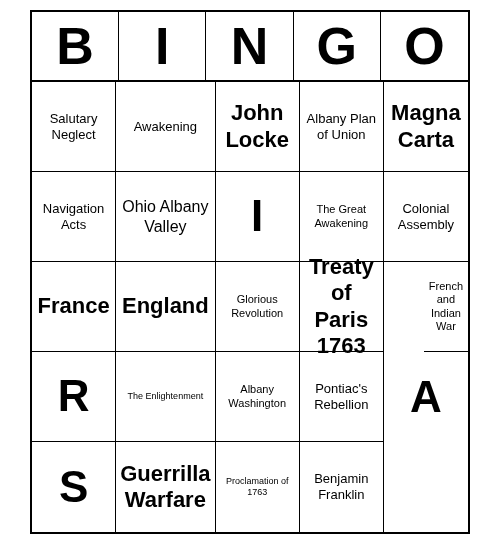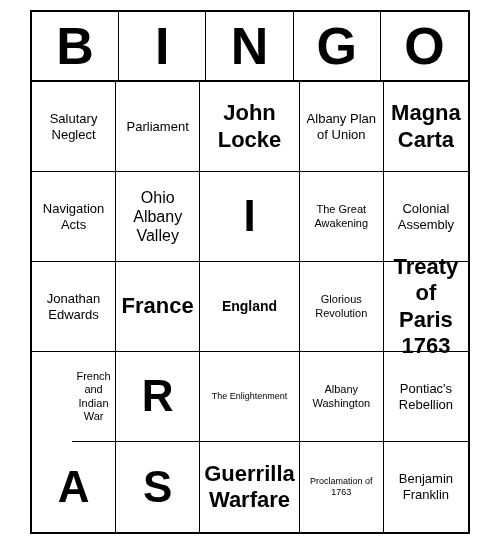--- a/index.html
+++ b/index.html
@@ -59,32 +59,31 @@
 <div class="bingo-card">
   <div class="bingo-header">
   <div class="bingo-header-cell">B</div>
       <div class="bingo-header-cell">I</div>
       <div class="bingo-header-cell">N</div>
       <div class="bingo-header-cell">G</div>
       <div class="bingo-header-cell">O</div>
     </div>
   <div class="bingo-grid">
   <div class="bingo-cell" style="font-size: 13px; font-weight: normal;">Salutary Neglect</div>
-      <div class="bingo-cell" style="font-size: 13px; font-weight: normal;">Parliament</div>
+      <div class="bingo-cell" style="font-size: 13px; font-weight: normal;">Awakening</div>
       <div class="bingo-cell" style="font-size: 22px; font-weight: bold;">John Locke</div>
       <div class="bingo-cell" style="font-size: 13px; font-weight: normal;">Albany Plan of Union</div>
       <div class="bingo-cell" style="font-size: 22px; font-weight: bold;">Magna Carta</div>
       <div class="bingo-cell" style="font-size: 13px; font-weight: normal;">Navigation Acts</div>
       <div class="bingo-cell" style="font-size: 16px; font-weight: normal;">Ohio Albany Valley</div>
       <div class="bingo-cell" style="font-size: 44px; font-weight: bold;">I</div>
       <div class="bingo-cell" style="font-size: 11px; font-weight: normal;">The Great Awakening</div>
       <div class="bingo-cell" style="font-size: 13px; font-weight: normal;">Colonial Assembly</div>
-      <div class="bingo-cell" style="font-size: 13px; font-weight: normal;">Jonathan Edwards</div>
       <div class="bingo-cell" style="font-size: 22px; font-weight: bold;">France</div>
-      <div class="bingo-cell" style="font-size: 14px; font-weight: bold;">England</div>
+      <div class="bingo-cell" style="font-size: 22px; font-weight: bold;">England</div>
       <div class="bingo-cell" style="font-size: 11px; font-weight: normal;">Glorious Revolution</div>
       <div class="bingo-cell" style="font-size: 22px; font-weight: bold;">Treaty of Paris 1763</div>
       <div class="bingo-cell" style="font-size: 11px; font-weight: normal; margin-left: 40px;">French and Indian War</div>
       <div class="bingo-cell" style="font-size: 44px; font-weight: bold;">R</div>
       <div class="bingo-cell" style="font-size: 9px; font-weight: normal;">The Enlightenment</div>
       <div class="bingo-cell" style="font-size: 11px; font-weight: normal;">Albany Washington</div>
       <div class="bingo-cell" style="font-size: 13px; font-weight: normal;">Pontiac's Rebellion</div>
       <div class="bingo-cell" style="font-size: 44px; font-weight: bold; border-bottom: none;">A</div>
       <div class="bingo-cell" style="font-size: 44px; font-weight: bold; border-bottom: none;">S</div>
       <div class="bingo-cell" style="font-size: 22px; font-weight: bold; border-bottom: none;">Guerrilla Warfare</div>

